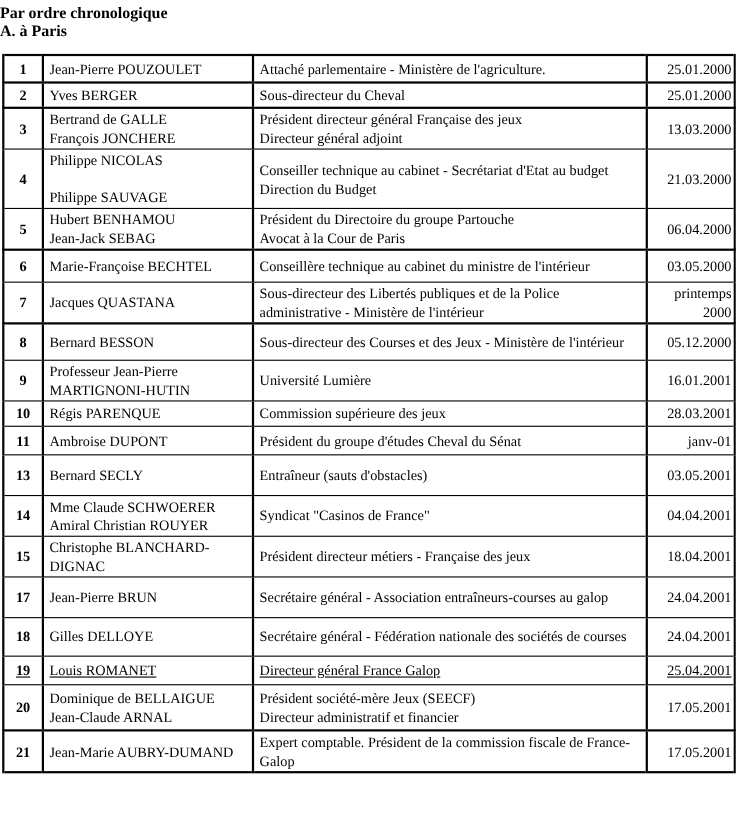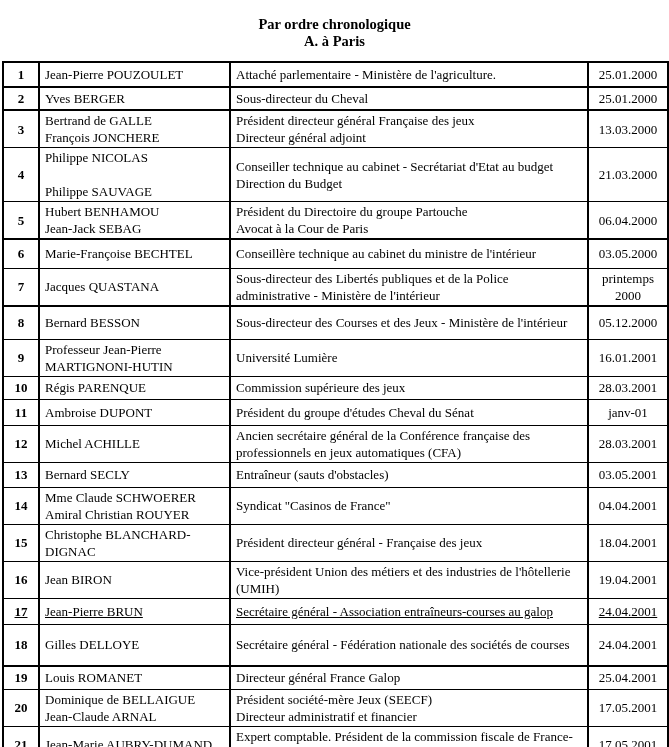--- a/index.html
+++ b/index.html
@@ -6,22 +6,22 @@
   .page {
     position: relative;
     width: 669px;
     height: 747px;
     background: #fff;
     color: #000;
     font-family: "Liberation Serif", "DejaVu Serif", serif;
     overflow: hidden;
   }
   .doc-title {
-    padding-top: 16px;
-    text-align: center;
+    padding-top: 4px;
+    text-align: left;
     font-weight: bold;
     font-size: 14.5px;
     line-height: 17px;
   }
   table.chrono {
     border-collapse: collapse;
     table-layout: fixed;
     width: 665px;
     margin: 11px 0 0 2px;
     border: 2px solid #000;
@@ -36,21 +36,21 @@
   }
   td.num {
     border-left-width: 2px;
     font-weight: bold;
     text-align: center;
     padding: 0;
   }
   td.name, td.desc, td.date { border-left-width: 2px; }
   td.date {
     border-right-width: 2px;
-    text-align: center;
+    text-align: right;
     padding: 0 2px;
   }
   .line { min-height: 17px; white-space: nowrap; }
   
   tbody tr:nth-child(1) td, tbody tr:nth-child(2) td,
   tbody tr:nth-child(5) td, tbody tr:nth-child(7) td,
   tbody tr:nth-child(18) td { border-bottom-width: 2px; }
   
   tbody tr:nth-child(1)  { height: 25px; }
   tbody tr:nth-child(2)  { height: 23px; }
@@ -170,51 +170,39 @@
           <td class="desc">Commission supérieure des jeux</td>
           <td class="date">28.03.2001</td>
         </tr>
         <tr>
           <td class="num">11</td>
           <td class="name">Ambroise DUPONT</td>
           <td class="desc">Président du groupe d'études Cheval du Sénat</td>
           <td class="date">janv-01</td>
         </tr>
         <tr>
-          <td class="num">12</td>
-          <td class="name">Michel ACHILLE</td>
-          <td class="desc">Ancien secrétaire général de la Conférence française des professionnels en jeux automatiques (CFA)</td>
-          <td class="date">28.03.2001</td>
-        </tr>
-        <tr>
           <td class="num">13</td>
           <td class="name">Bernard SECLY</td>
           <td class="desc">Entraîneur (sauts d'obstacles)</td>
           <td class="date">03.05.2001</td>
         </tr>
         <tr>
           <td class="num">14</td>
           <td class="name">
             <div class="line">Mme Claude SCHWOERER</div>
             <div class="line">Amiral Christian ROUYER</div>
           </td>
           <td class="desc">Syndicat "Casinos de France"</td>
           <td class="date">04.04.2001</td>
         </tr>
         <tr>
           <td class="num">15</td>
           <td class="name">Christophe BLANCHARD-DIGNAC</td>
-          <td class="desc">Président directeur général - Française des jeux</td>
+          <td class="desc">Président directeur métiers - Française des jeux</td>
           <td class="date">18.04.2001</td>
-        </tr>
-        <tr>
-          <td class="num">16</td>
-          <td class="name">Jean BIRON</td>
-          <td class="desc">Vice-président Union des métiers et des industries de l'hôtellerie (UMIH)</td>
-          <td class="date">19.04.2001</td>
         </tr>
         <tr>
           <td class="num">17</td>
           <td class="name">Jean-Pierre BRUN</td>
           <td class="desc">Secrétaire général - Association entraîneurs-courses au galop</td>
           <td class="date">24.04.2001</td>
         </tr>
         <tr>
           <td class="num">18</td>
           <td class="name">Gilles DELLOYE</td>

